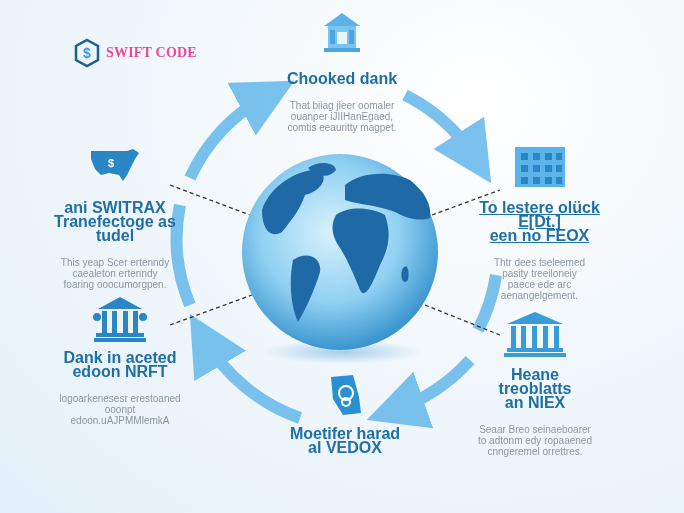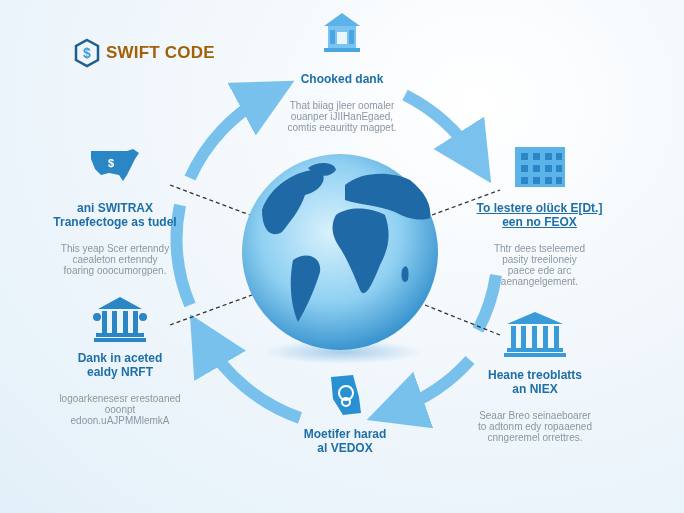--- a/index.html
+++ b/index.html
@@ -3,23 +3,23 @@
 <meta charset="utf-8">
 <style>
   html, body { margin:0; padding:0; }
   body {
     width:684px; height:513px; overflow:hidden; position:relative;
     background: radial-gradient(ellipse at 70% 20%, #ffffff 0%, #f3f8fc 40%, #e3f0f9 100%);
     font-family: "Liberation Sans", sans-serif;
   }
   .abs { position:absolute; }
   .logo { left:74px; top:38px; display:flex; align-items:center; gap:6px; }
-  .logo-text { font-size:17px; font-weight:bold; color:#a16207; letter-spacing:0.2px; }
+  .logo-text { font-size:14px; font-weight:bold; color:#ec4899; letter-spacing:0.2px;font-family:Liberation Serif, serif; }
   .step { position:absolute; text-align:center; }
-  .step-title { font-size:12px; font-weight:bold; color:#1e6fa6; line-height:14px; }
+  .step-title { font-size:16px; font-weight:bold; color:#1e6fa6; line-height:14px; }
   .step-desc { font-size:10px; color:#8a97a3; line-height:11px; margin-top:14px; }
   svg { display:block; }
 </style>
 </head>
 <body>
 
 <div class="abs logo">
   <span>
     <svg width="26" height="30" viewBox="0 0 26 30">
       <path d="M13 2 L24 8 L24 22 L13 28 L2 22 L2 8 Z" fill="none" stroke="#1f5f8f" stroke-width="2.5"></path>
@@ -149,21 +149,21 @@
           <rect x="41" y="16" width="5" height="22"></rect>
         </g>
       <circle cx="5" cy="22" r="4" fill="#2a86c4"></circle>
         <circle cx="51" cy="22" r="4" fill="#2a86c4"></circle>
       <rect x="4" y="38" width="48" height="4" fill="#2a86c4"></rect>
       <rect x="2" y="43" width="52" height="4" fill="#2a86c4"></rect>
     </svg>
   </span>
   <div class="step-title" style="margin-top:4px;">
     <div>Dank in aceted</div>
-      <div>ealdy NRFT</div>
+      <div>edoon NRFT</div>
   </div>
   <div class="step-desc">
       <div>logoarkenesesr erestoaned</div>
       <div>ooonpt edoon.uAJPMMlemkA</div>
   </div>
 </div>
 
 <div class="step" style="left:475px;top:310px;width:120px;">
   <span style="display:inline-block">
     <svg width="64" height="48" viewBox="0 0 64 48">

